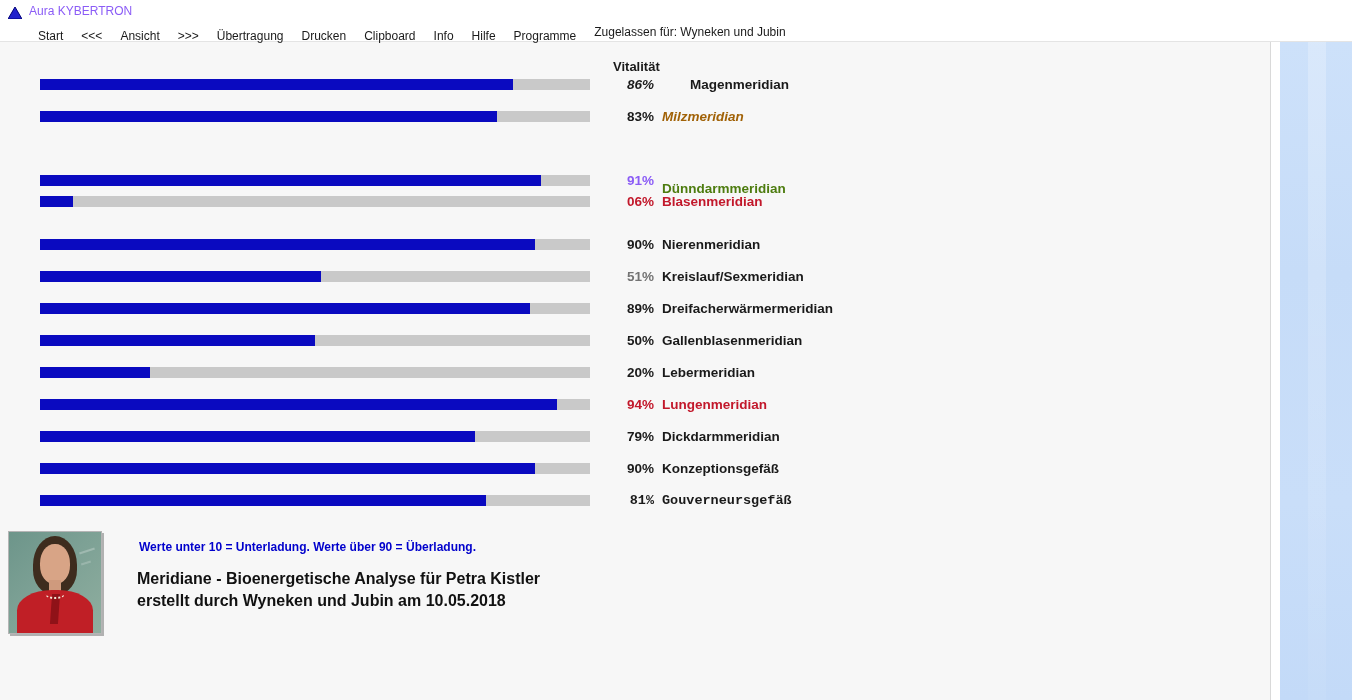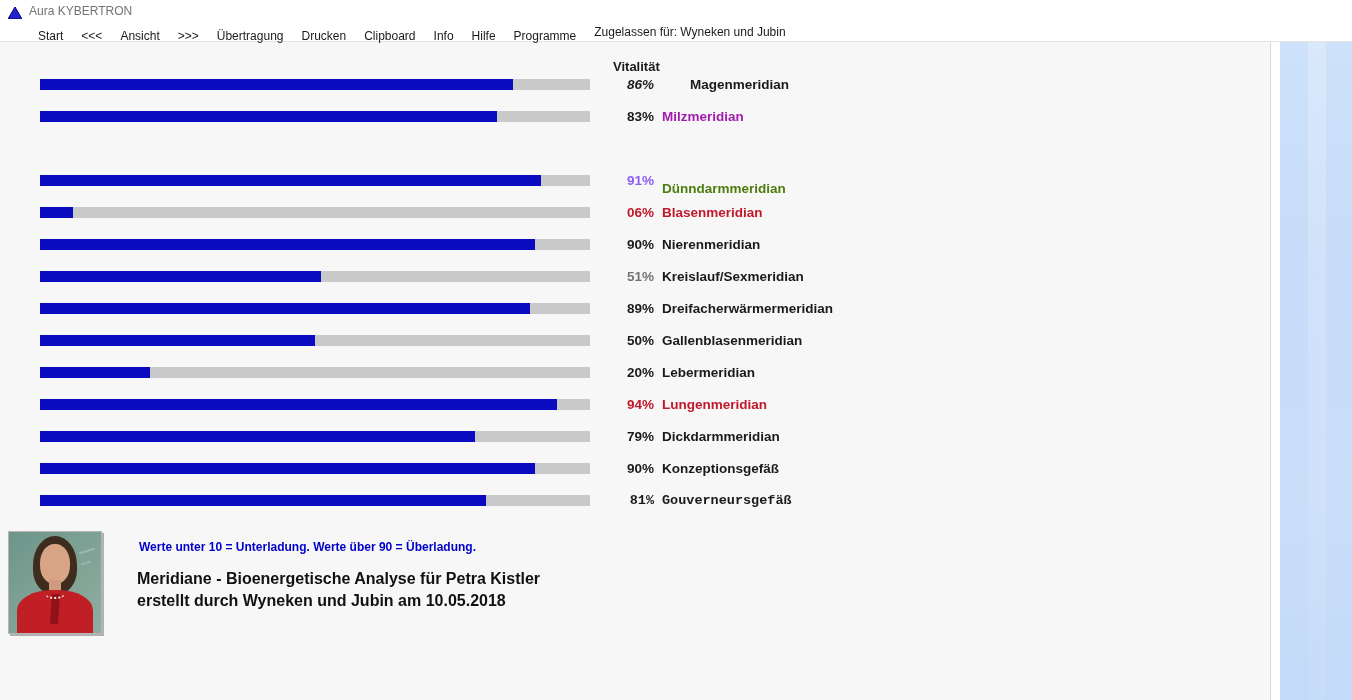--- a/index.html
+++ b/index.html
@@ -8,21 +8,21 @@
     background: #f7f7f7;
     font-family: "Liberation Sans", "DejaVu Sans", sans-serif;
     -webkit-font-smoothing: antialiased;
   }
   
   .titlebar {
     position: absolute; left: 0; top: 0; width: 1352px; height: 22px;
     background: #ffffff; display: flex; align-items: center;
   }
   .app-icon { width: 14px; height: 12px; margin-left: 8px; margin-right: 7px; display: inline-block; }
-  .title-text { font-size: 12px; color: #737373; }
+  .title-text { font-size: 12px; color: #8b5cf6; }
   
   .menubar {
     position: absolute; left: 0; top: 22px; width: 1352px; height: 20px;
     background: #ffffff; display: flex; align-items: center;
     border-bottom: 1px solid #e4e4e4; padding-left: 29px; box-sizing: border-box;
   }
   .menu-item {
     font-size: 12px; color: #1a1a1a; padding: 0 9px; cursor: default; white-space: nowrap; margin-top: 8px;
   }
   .menu-license { font-size: 12px; color: #1a1a1a; padding: 0 9px; white-space: nowrap; }
@@ -136,30 +136,30 @@
       <div class="bar-fill" style="width: 473px;"></div>
     </div>
     <span class="percent-label" style="color: rgb(26, 26, 26); font-style: italic;">86%</span>
     <span class="meridian-name-label" style="color: rgb(26, 26, 26); margin-left: 28px;">Magenmeridian</span>
   </div>
     <div class="meridian-row" style="top: 32px;">
     <div class="bar-track">
       <div class="bar-fill" style="width: 457px;"></div>
     </div>
     <span class="percent-label" style="color: rgb(26, 26, 26);">83%</span>
-    <span class="meridian-name-label" style="color: #a21caf;">Milzmeridian</span>
+    <span class="meridian-name-label" style="color: #a16207; font-style: italic;">Milzmeridian</span>
   </div>
     <div class="meridian-row" style="top: 96px;">
     <div class="bar-track">
       <div class="bar-fill" style="width: 501px;"></div>
     </div>
     <span class="percent-label" style="color: #8b5cf6;">91%</span>
     <span class="meridian-name-label" style="color: #4d7c0f; margin-top: 8px;">Dünndarmmeridian</span>
   </div>
-    <div class="meridian-row" style="top: 128px; padding-left: 48px;">
+    <div class="meridian-row" style="top: 117px; padding-left: 48px;">
     <div class="bar-track">
       <div class="bar-fill" style="width: 33px;"></div>
     </div>
     <span class="percent-label" style="color: rgb(194, 24, 43);">06%</span>
     <span class="meridian-name-label" style="color: rgb(194, 24, 43);">Blasenmeridian</span>
   </div>
     <div class="meridian-row" style="top: 160px;">
     <div class="bar-track">
       <div class="bar-fill" style="width: 495px;"></div>
     </div>

